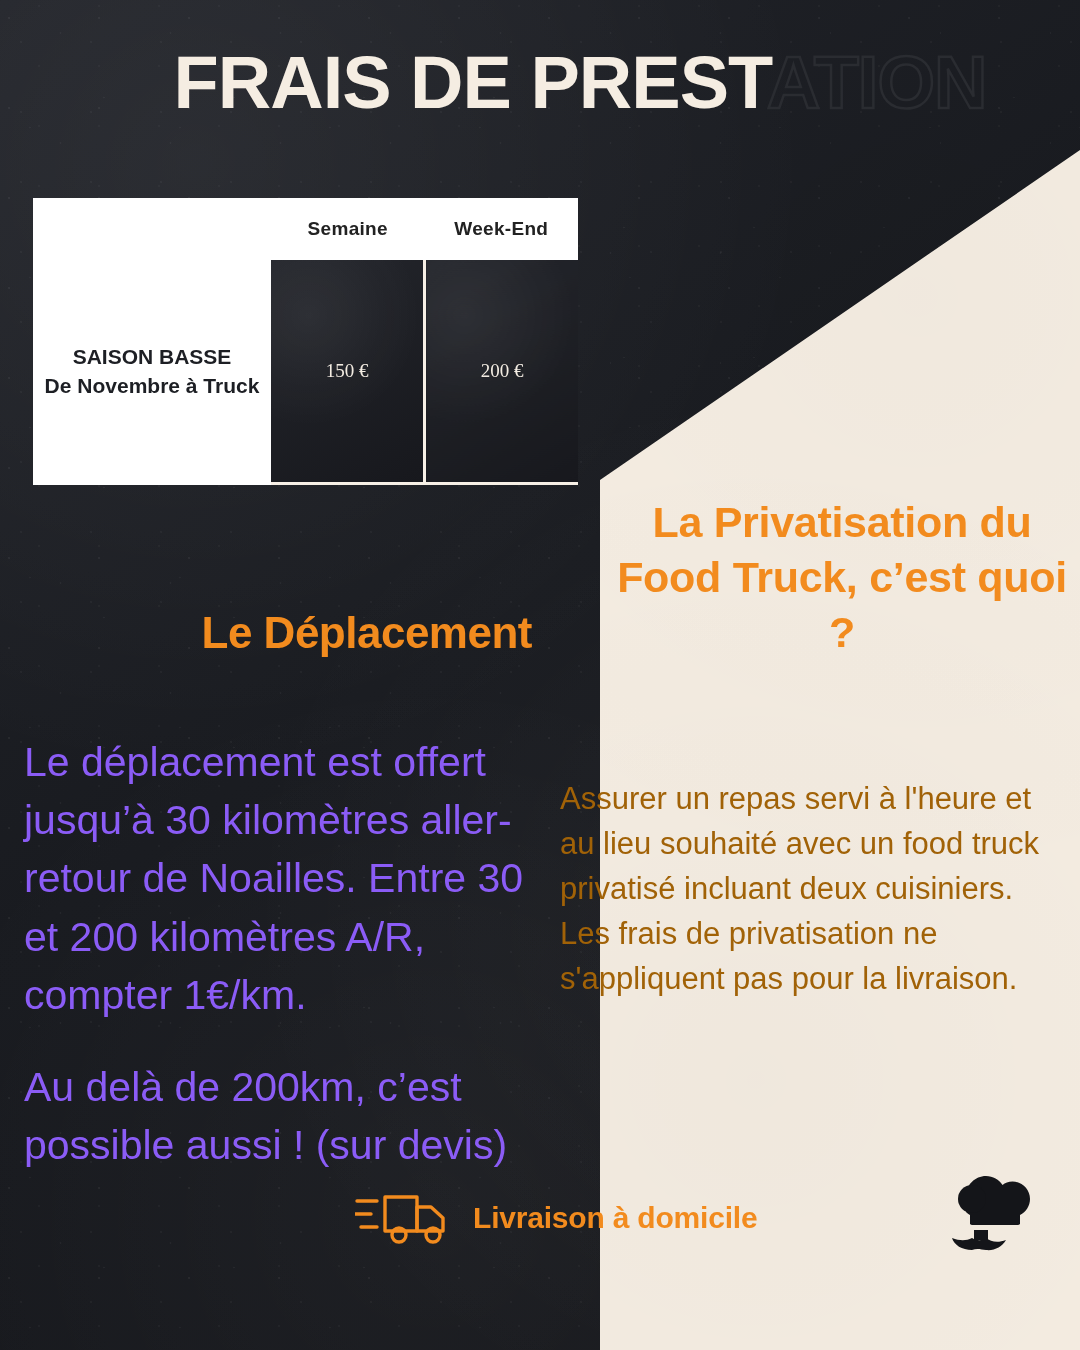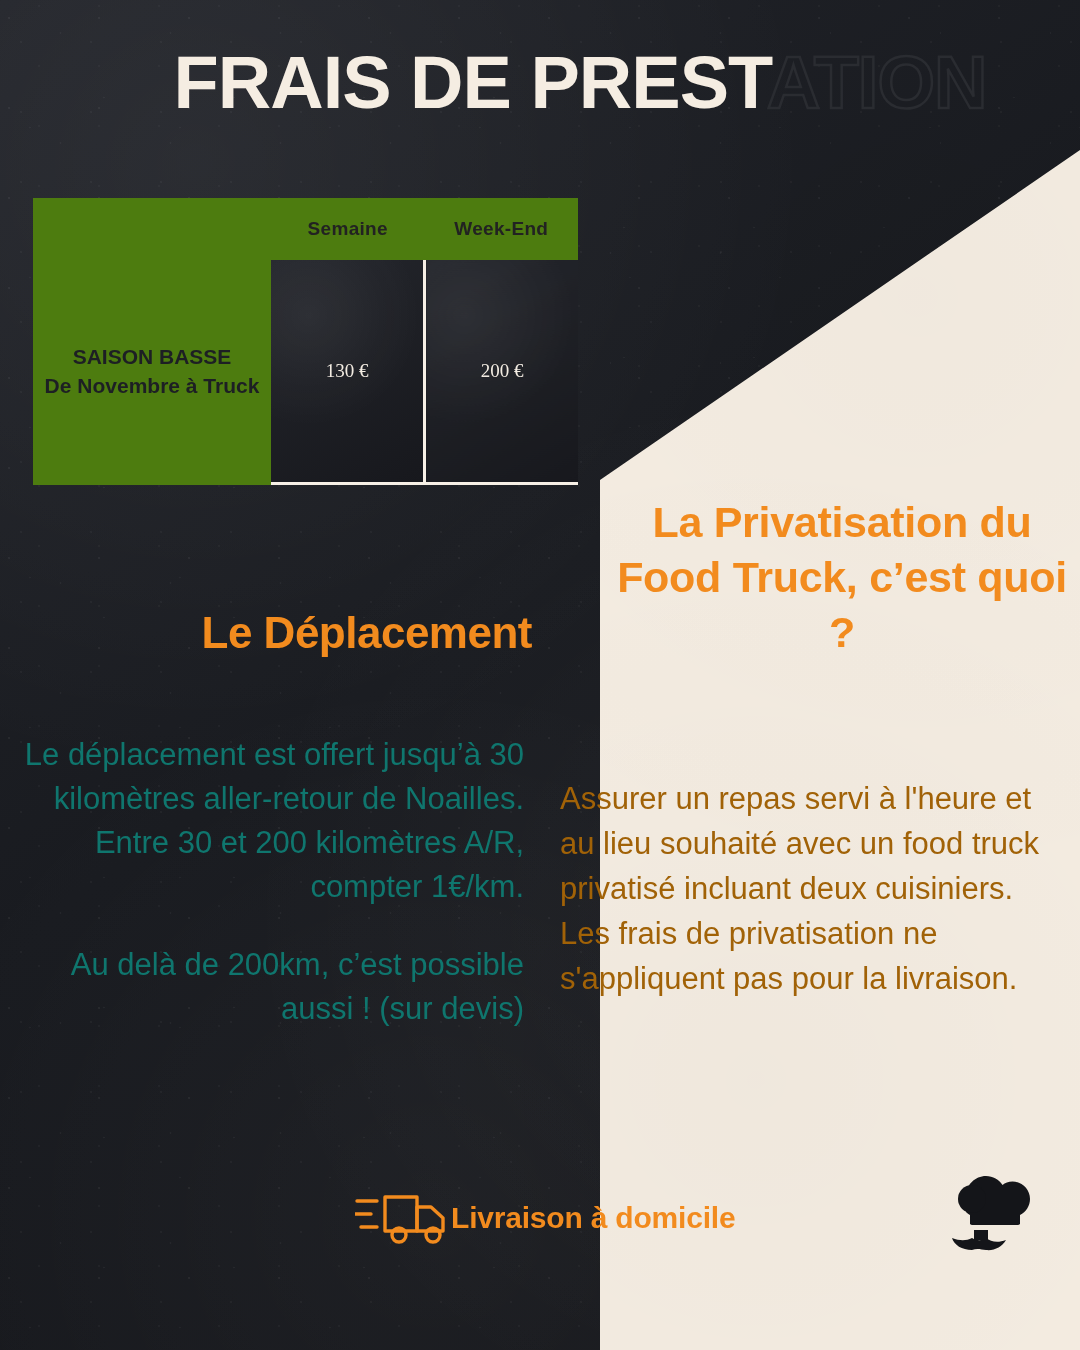--- a/index.html
+++ b/index.html
@@ -64,21 +64,21 @@
   .title .seg-b {
     color:transparent;
     -webkit-text-stroke:2.5px #2a2c31;
   }
 
   
   .table-card {
     position:absolute;
     left:33px; top:198px;
     width:545px; height:287px;
-    background:#4d7c0f;
+    background:#ffffff;
   }
   .pt {
     width:100%; height:100%;
     border-collapse:collapse;
     table-layout:fixed;
   }
   .pt td, .pt th { padding:0; }
   .pt .col-label { width:238px; }
   .pt .col-val { width:auto; }
   .pt thead th {
@@ -130,43 +130,43 @@
     font-size:43px;
     font-weight:800;
     line-height:1.28;
     letter-spacing:-0.3px;
   }
 
   
   .body-left {
     position:absolute;
     left:24px; top:733px; width:500px;
-    text-align:right;
-    color:#0f766e;
-    font-size:31px;
+    text-align:left;
+    color:#8b5cf6;
+    font-size:41px;
     line-height:1.42;
     font-weight:400;
   }
   .body-left p + p { margin-top:34px; }
   .body-right {
     position:absolute;
     left:560px; top:745px; width:500px;
     text-align:left;
     color:#a16207;
     font-size:31px;
     line-height:1.45;
     font-weight:400;
     margin-top:32px;
   }
 
   
   .footer-delivery {
     position:absolute;
     left:355px; top:1185px;
-    display:flex; align-items:center; 
+    display:flex; align-items:center; gap:22px;
   }
   .footer-delivery .label {
     color:#f28b1e;
     font-size:30px;
     font-weight:800;
     letter-spacing:-0.2px;
   }
   .chef-logo {
     position:absolute;
     right:42px; top:1168px;
@@ -198,21 +198,21 @@
           <th>Semaine</th>
           <th>Week-End</th>
         </tr>
       </thead>
       <tbody>
         <tr class="row1">
           <td class="row-label">
             <div>SAISON BASSE</div>
             <div>De Novembre à Truck</div>
           </td>
-          <td class="cell-dark first-col">130 €</td>
+          <td class="cell-dark first-col">150 €</td>
           <td class="cell-dark last-col">200 €</td>
         </tr>
       </tbody>
     </table>
   </div>
 
   <div class="h-left">Le Déplacement</div>
   <div class="body-left">
     <p>Le déplacement est offert jusqu’à 30 kilomètres aller-retour de Noailles. Entre 30 et 200 kilomètres A/R, compter 1€/km.</p>
     <p>Au delà de 200km, c’est possible aussi ! (sur devis)</p>

